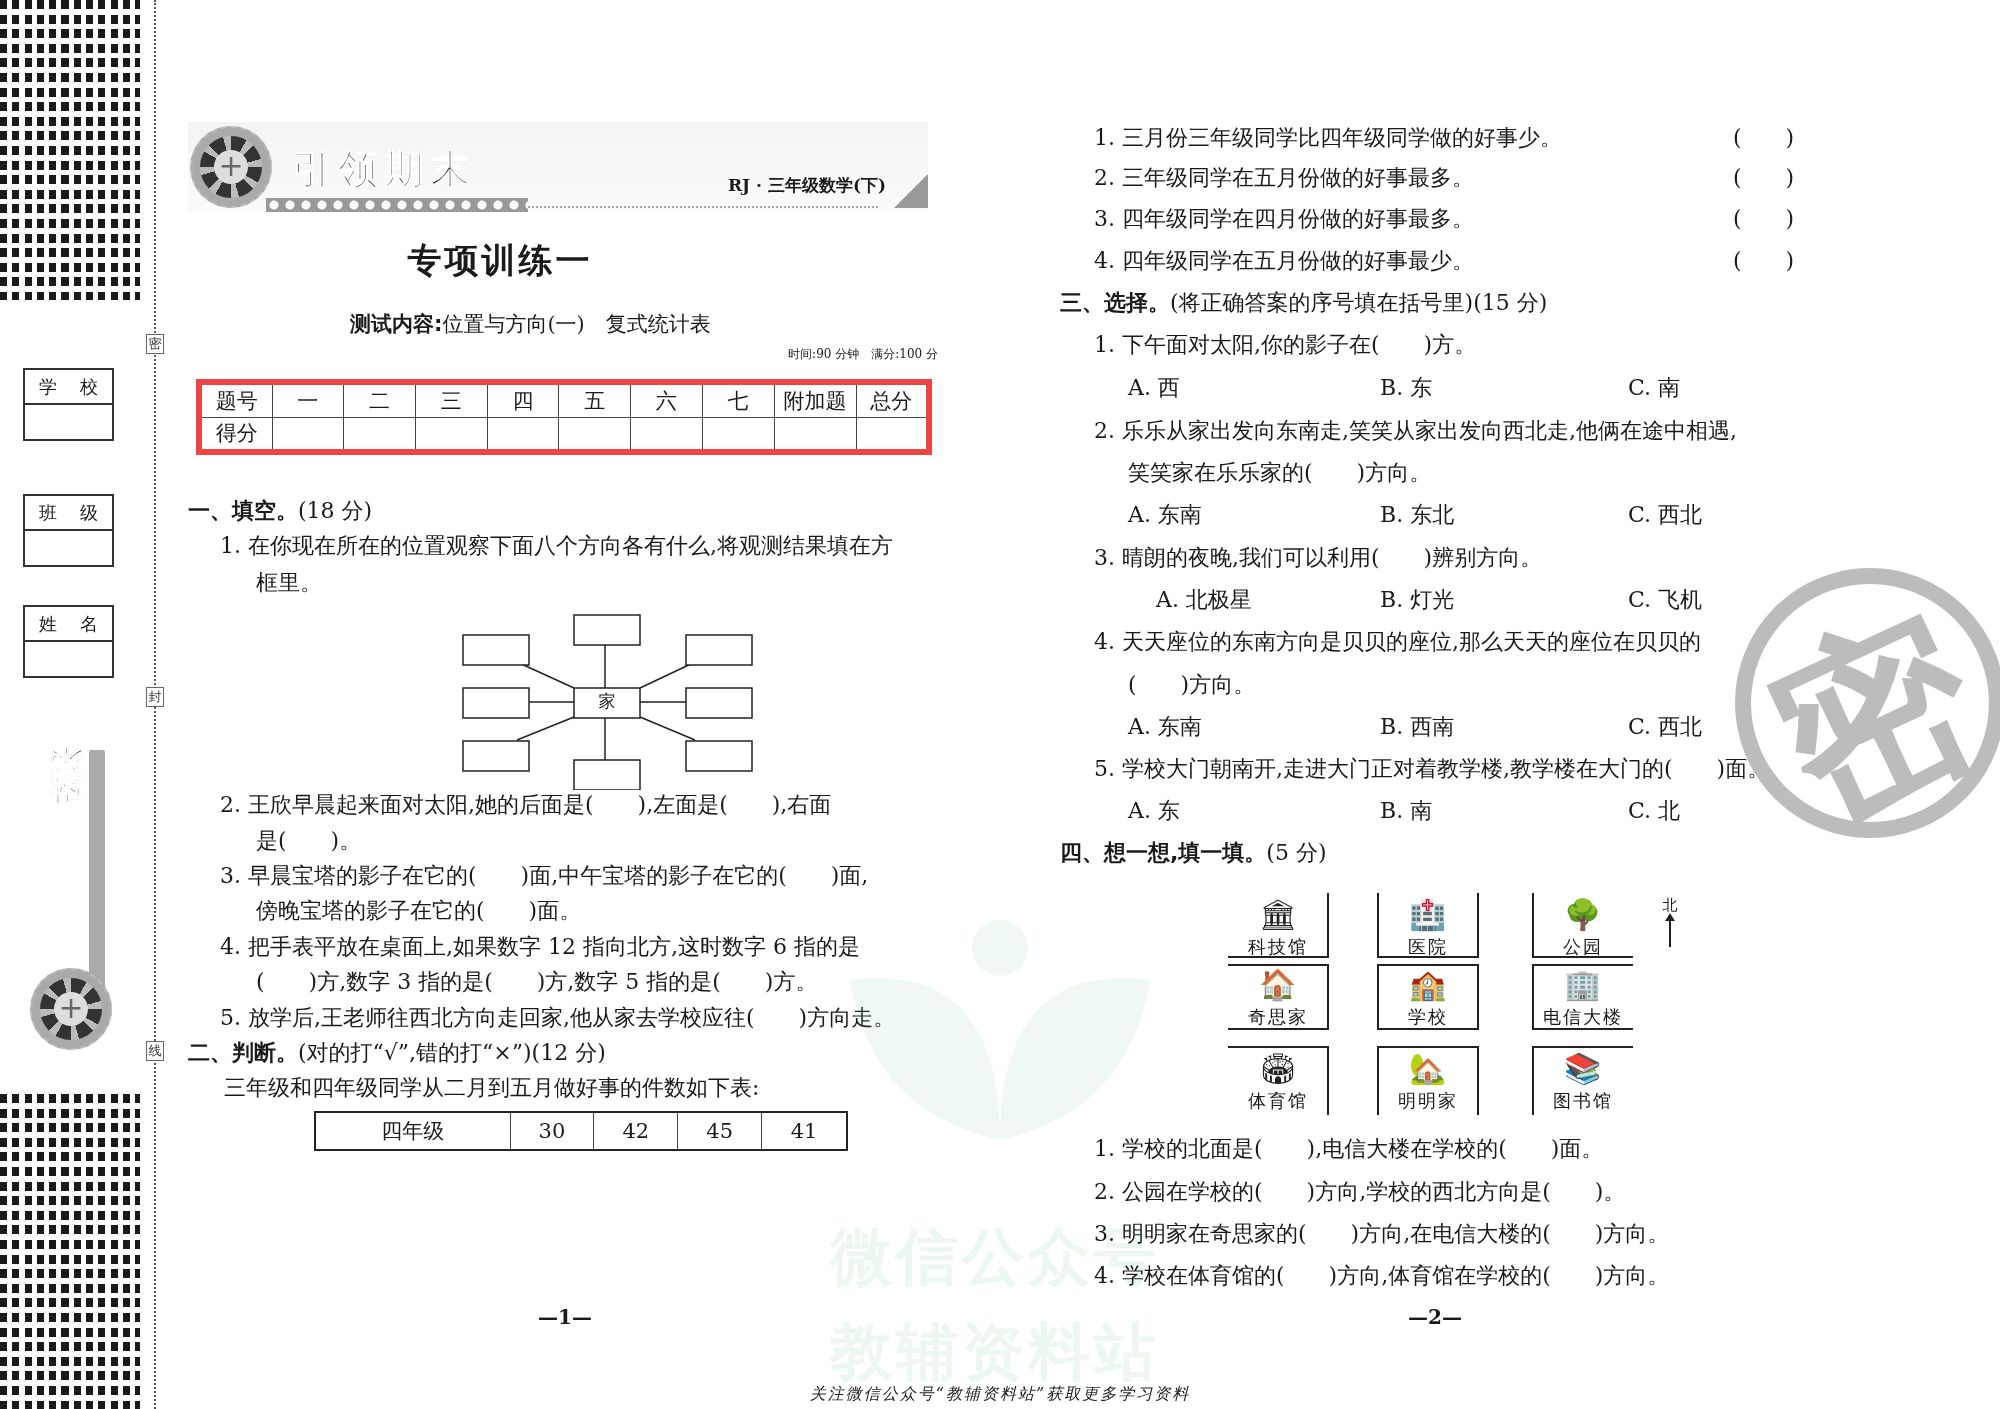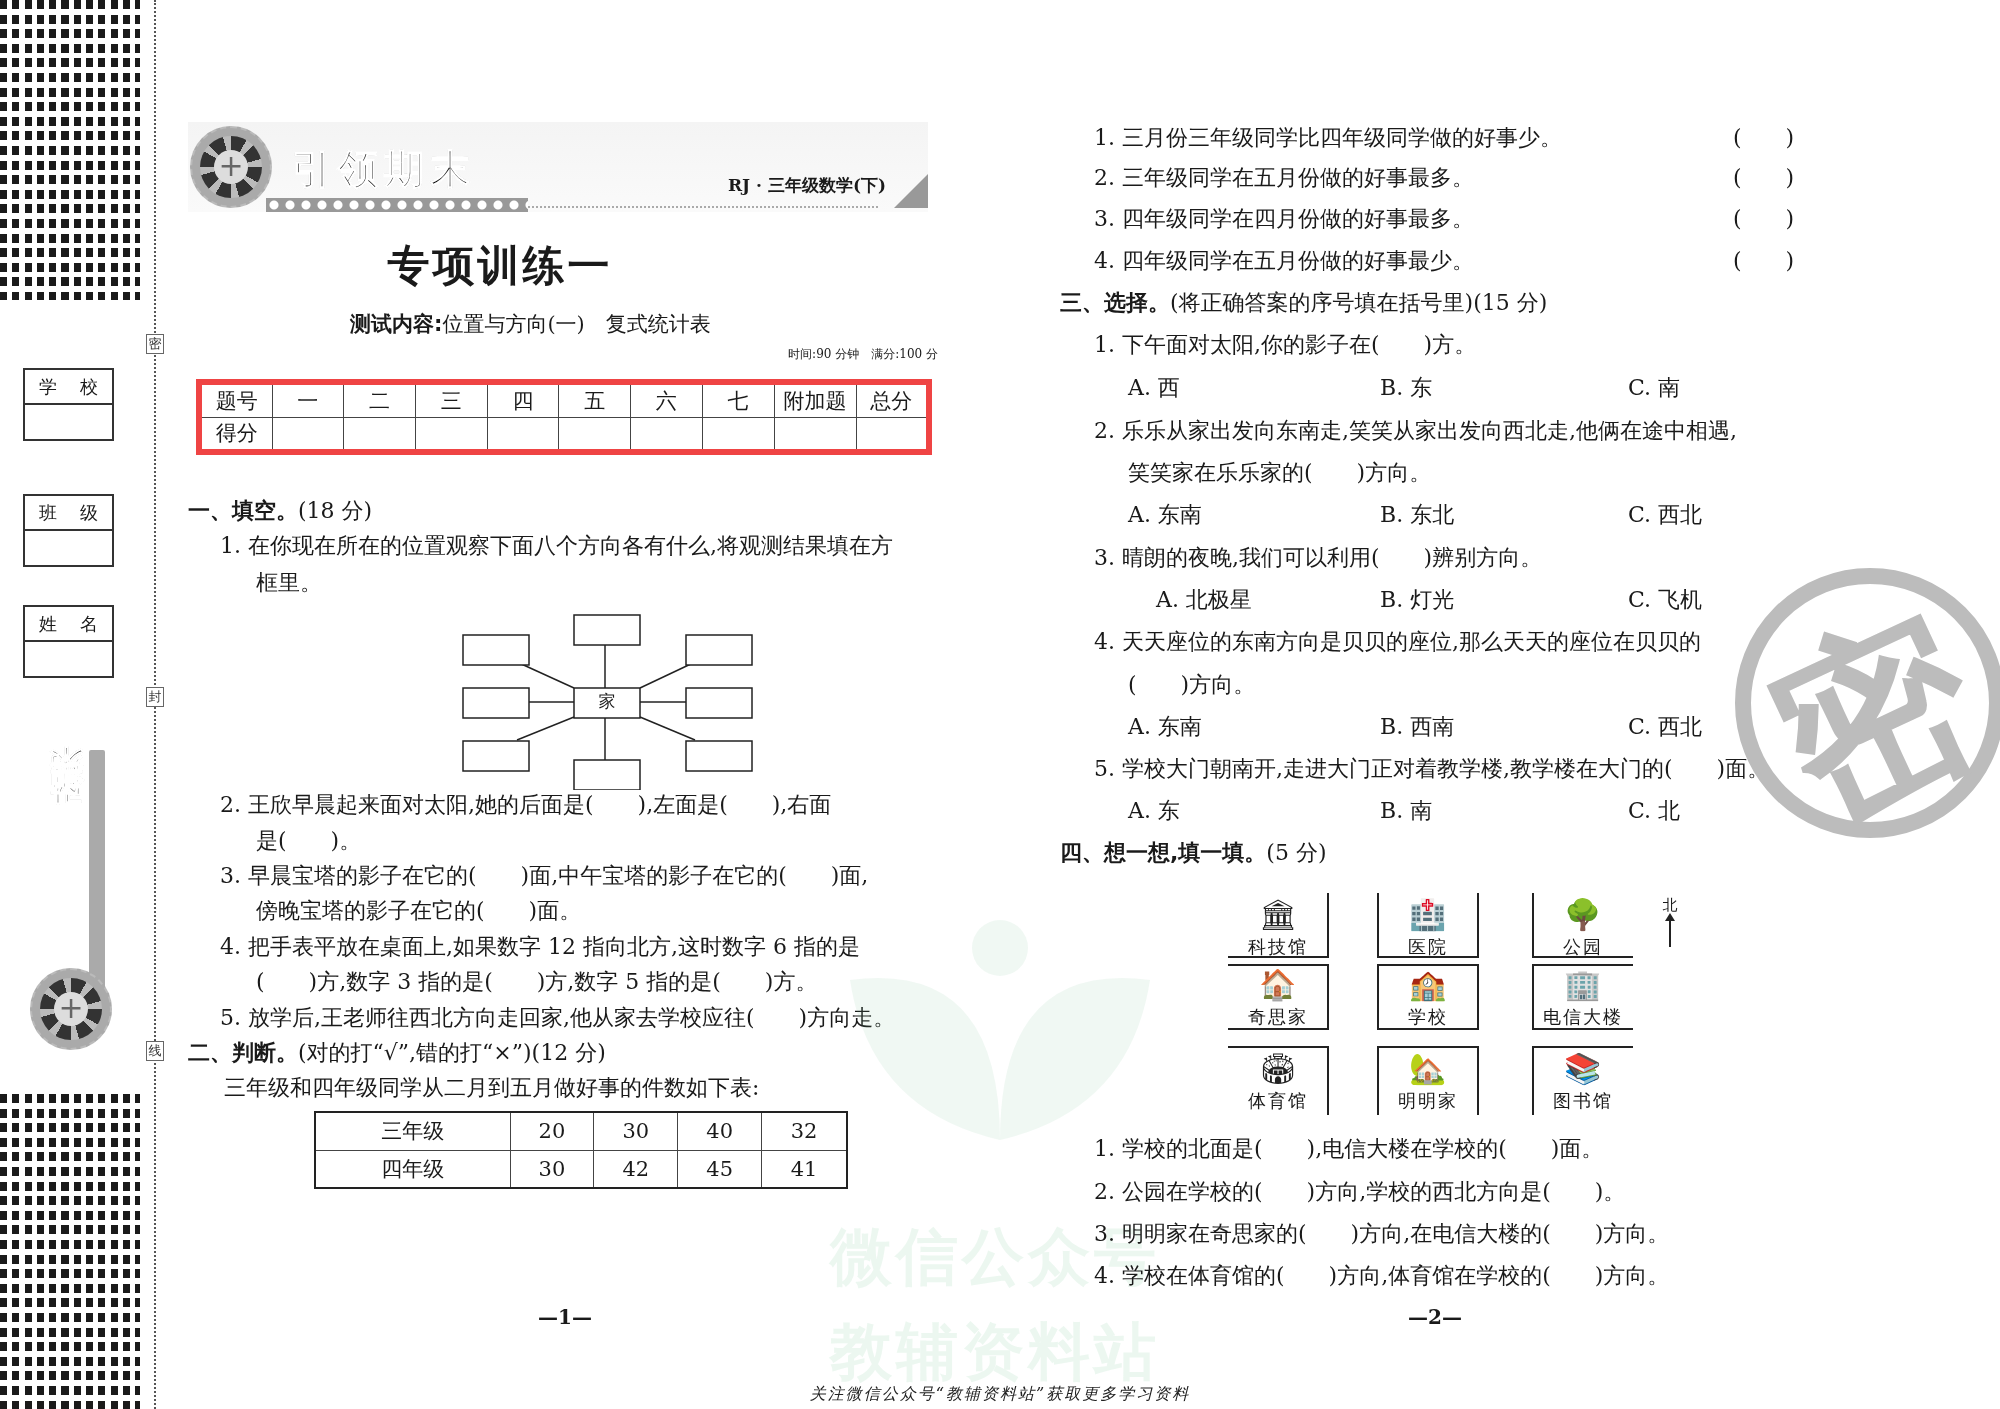--- a/index.html
+++ b/index.html
@@ -32,21 +32,21 @@
   .banner .beads { position: absolute; left: 78px; top: 76px; width: 262px; height: 14px; background: #999;
     background-image: radial-gradient(circle, #fff 4px, transparent 5px); background-size: 16px 14px; }
   .banner .rule { position: absolute; left: 340px; top: 84px; width: 350px; border-top: 2px dotted #aaa; }
   .banner .sub { position: absolute; right: 42px; top: 52px; font-size: 17px; font-weight: bold; }
   .banner .arrow { position: absolute; right: 0; top: 52px; width: 0; height: 0; border-left: 34px solid transparent; border-bottom: 34px solid #999; }
 
   .txt { position: absolute; font-size: 22px; line-height: 30px; white-space: nowrap; }
   .sec { font-family: "DejaVu Sans", sans-serif; font-weight: bold; }
   .sec .rest { font-family: "DejaVu Serif", serif; font-weight: normal; }
 
-  .page-title { position: absolute; left: 0; width: 1000px; top: 238px; text-align: center; font-size: 42px; font-weight: bold; letter-spacing: 3px; }
+  .page-title { position: absolute; left: 0; width: 1000px; top: 238px; text-align: center; font-size: 34px; font-weight: bold; letter-spacing: 3px; }
   .subtitle { position: absolute; left: 350px; top: 310px; font-size: 21px; }
   .subtitle b { font-family: "DejaVu Sans", sans-serif; }
   .timing { position: absolute; right: 1062px; top: 346px; font-size: 12px; }
 
   table.score { position: absolute; left: 196px; top: 379px; width: 736px; border-collapse: collapse; border: 6px solid #ef4444; }
   table.score td { border: 1px solid #444; height: 35px; text-align: center; font-size: 21px; font-family: "DejaVu Sans", sans-serif; }
   table.score td.lbl { width: 73px; }
 
   .diagram { position: absolute; left: 450px; top: 600px; width: 310px; height: 190px; }
   .diagram svg { width: 100%; height: 100%; }
@@ -194,27 +194,20 @@
 <div class="txt" style="left:220px;top:932px;">4. 把手表平放在桌面上,如果数字 12 指向北方,这时数字 6 指的是</div>
 <div class="txt" style="left:256px;top:967px;">(　　)方,数字 3 指的是(　　)方,数字 5 指的是(　　)方。</div>
 <div class="txt" style="left:220px;top:1003px;">5. 放学后,王老师往西北方向走回家,他从家去学校应往(　　)方向走。</div>
 
 <div class="txt sec" style="left:188px;top:1038px;"><span>二、判断。</span><span class="rest">(对的打“√”,错的打“×”)(12 分)</span></div>
 <div class="txt" style="left:224px;top:1073px;">三年级和四年级同学从二月到五月做好事的件数如下表:</div>
 
 <table class="stats">
   <tbody>
   <tr>
-    <td>三年级</td>
-    <td>20</td>
-    <td>30</td>
-    <td>40</td>
-    <td>32</td>
-  </tr>
-  <tr>
     <td>四年级</td>
     <td>30</td>
     <td>42</td>
     <td>45</td>
     <td>41</td>
   </tr>
 </tbody>
   </table>
 
 <div class="pagenum" style="left:538px;top:1305px;">—1—</div>

